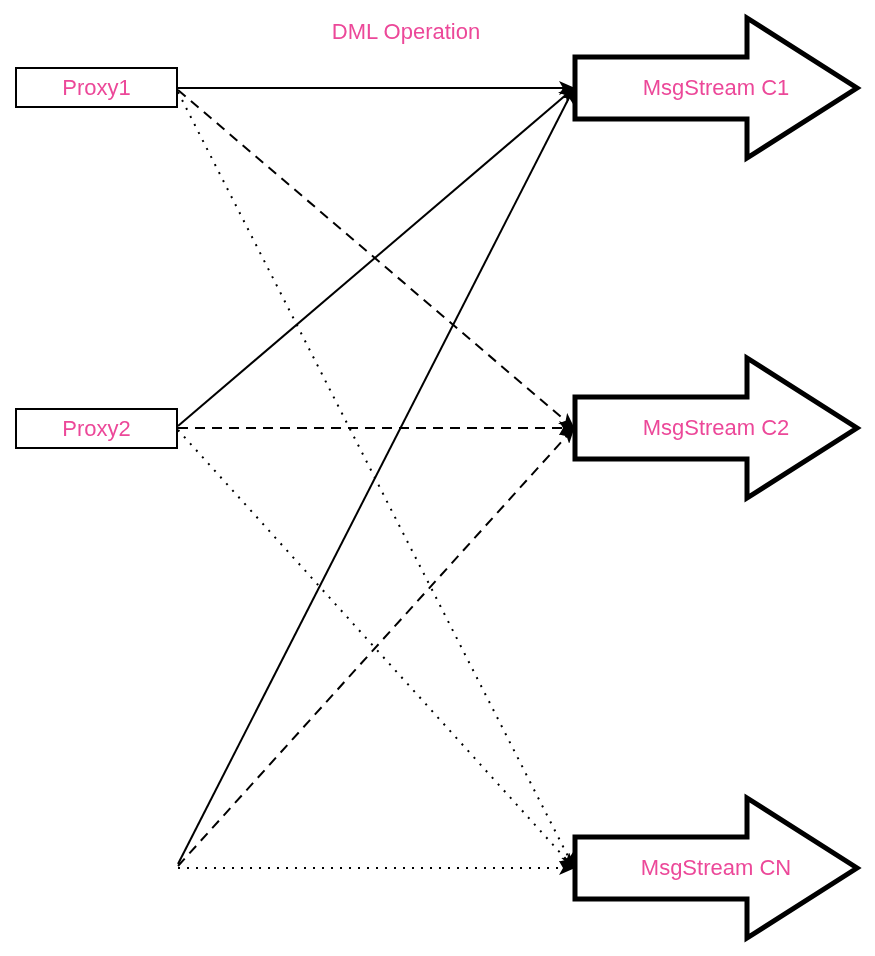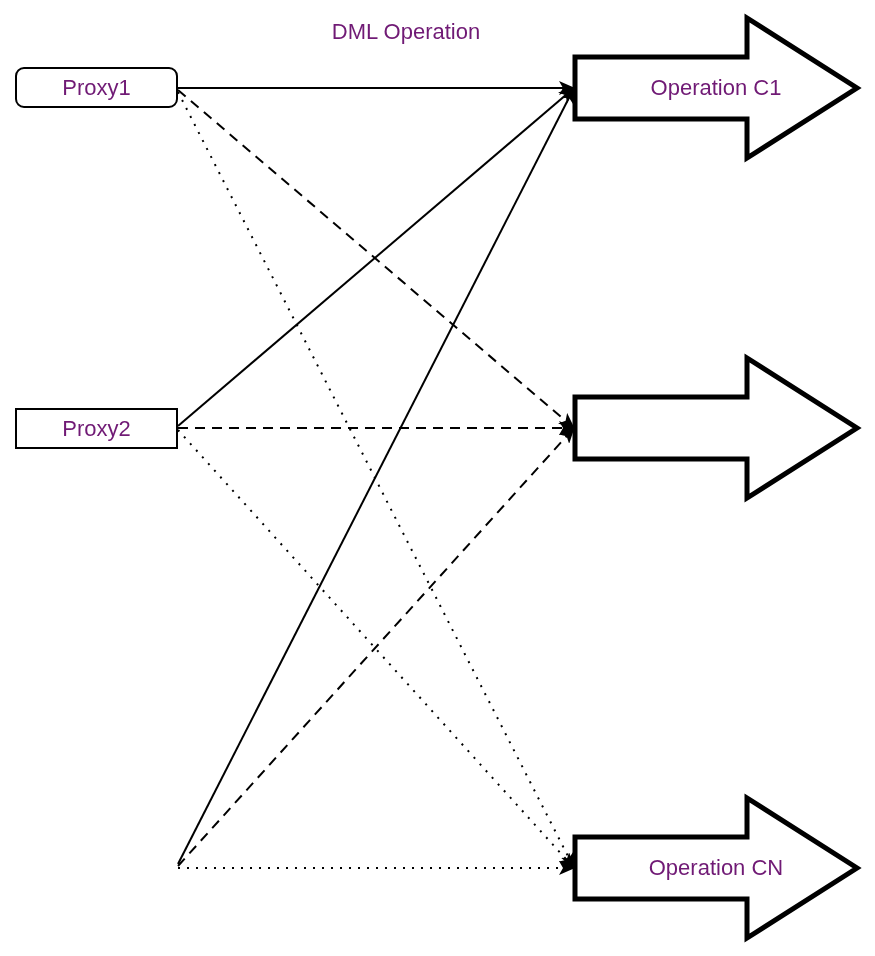--- a/index.html
+++ b/index.html
@@ -6,21 +6,21 @@
     margin: 0;
     padding: 0;
     background: #ffffff;
   }
   #stage {
     position: relative;
     width: 875px;
     height: 956px;
     background: #ffffff;
     font-family: "Liberation Sans", sans-serif;
-    color: #701a75;
+    color: #ec4899;
     overflow: hidden;
   }
   #wires {
     position: absolute;
     left: 0;
     top: 0;
     z-index: 0;
   }
   .proxy-box {
     position: absolute;
@@ -29,21 +29,21 @@
     height: 41px;
     box-sizing: border-box;
     border: 2px solid #000000;
     background: #ffffff;
     display: flex;
     align-items: center;
     justify-content: center;
     font-size: 22px;
     z-index: 2;
   }
-  #proxy-1 { top: 67px; border-radius: 9px; }
+  #proxy-1 { top: 67px; }
   #proxy-2 { top: 408px; }
   #proxy-k { top: 848px; }
   .stream-label {
     position: absolute;
     left: 575px;
     width: 282px;
     height: 28px;
     line-height: 28px;
     text-align: center;
     font-size: 22px;
@@ -110,16 +110,17 @@
     <div>DML Operation</div>
   </div>
 
   <div id="proxy-1" class="proxy-box">
     <span>Proxy1</span>
   </div>
   <div id="proxy-2" class="proxy-box">
     <span>Proxy2</span>
   </div>
 
-  <div id="stream-label-1" class="stream-label">Operation C1</div>
-  <div id="stream-label-n" class="stream-label">Operation CN</div>
+  <div id="stream-label-1" class="stream-label">MsgStream C1</div>
+  <div id="stream-label-2" class="stream-label">MsgStream C2</div>
+  <div id="stream-label-n" class="stream-label">MsgStream CN</div>
 
 </div>
 
 </body></html>

